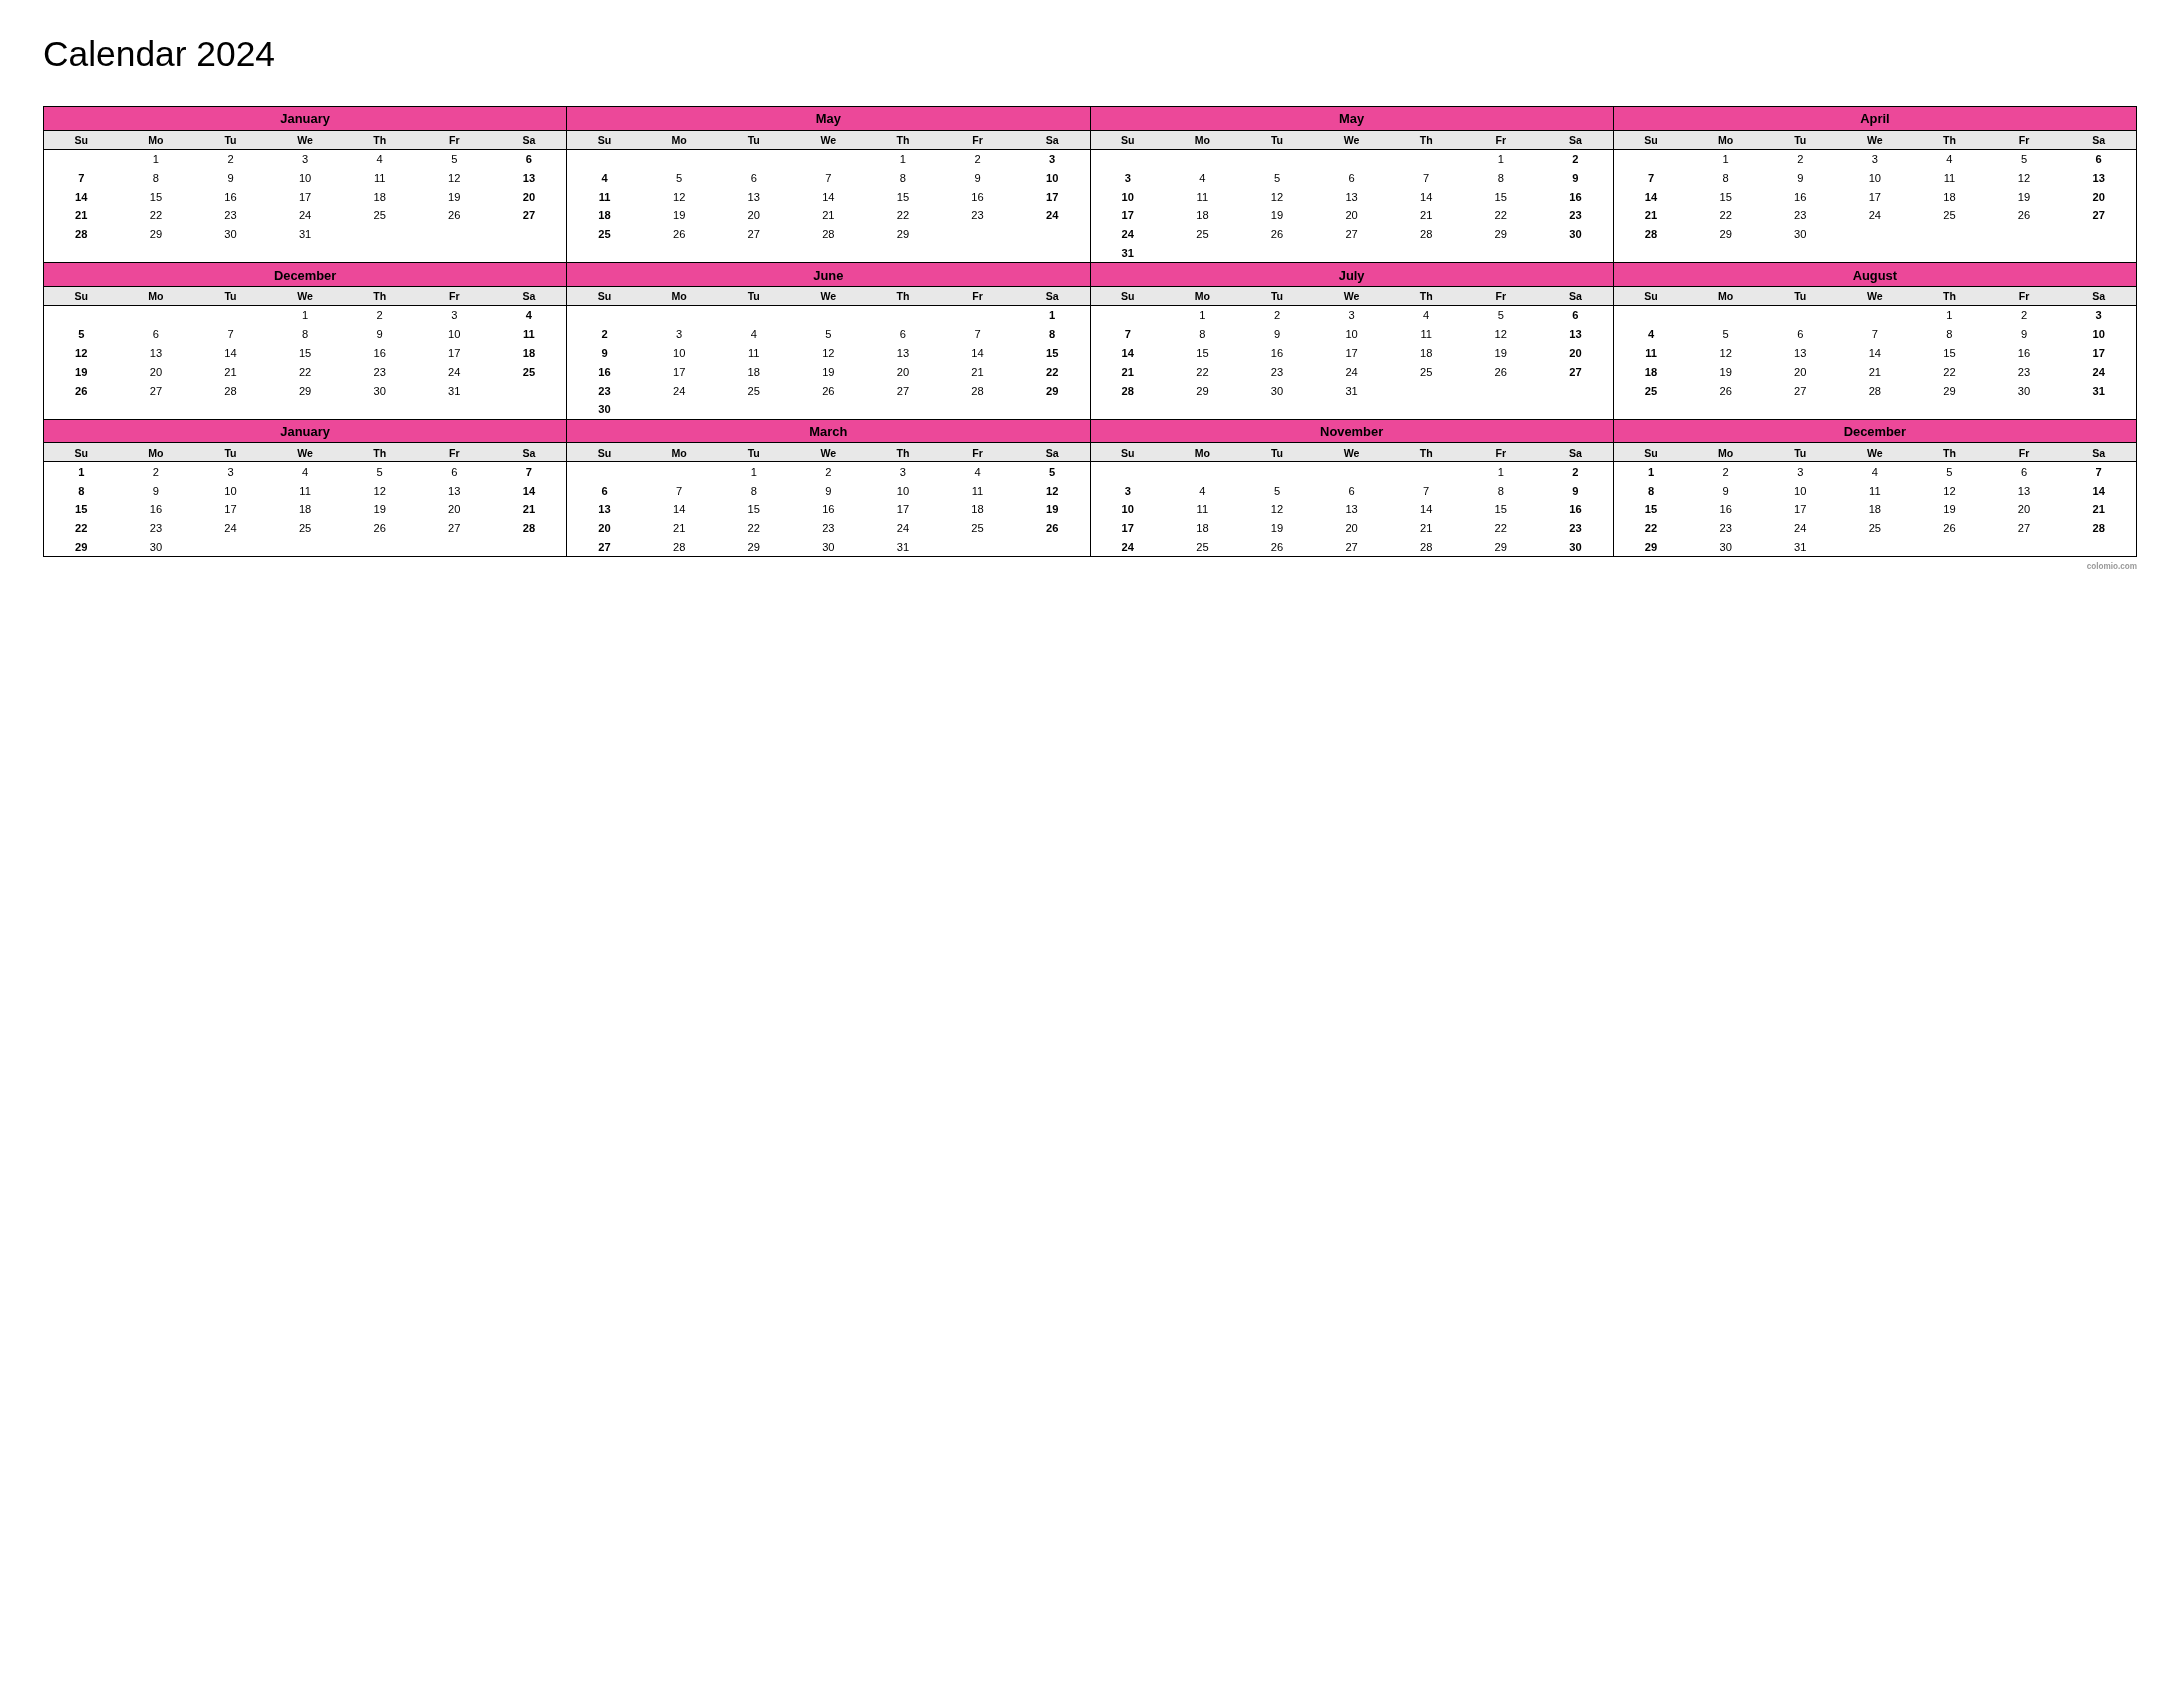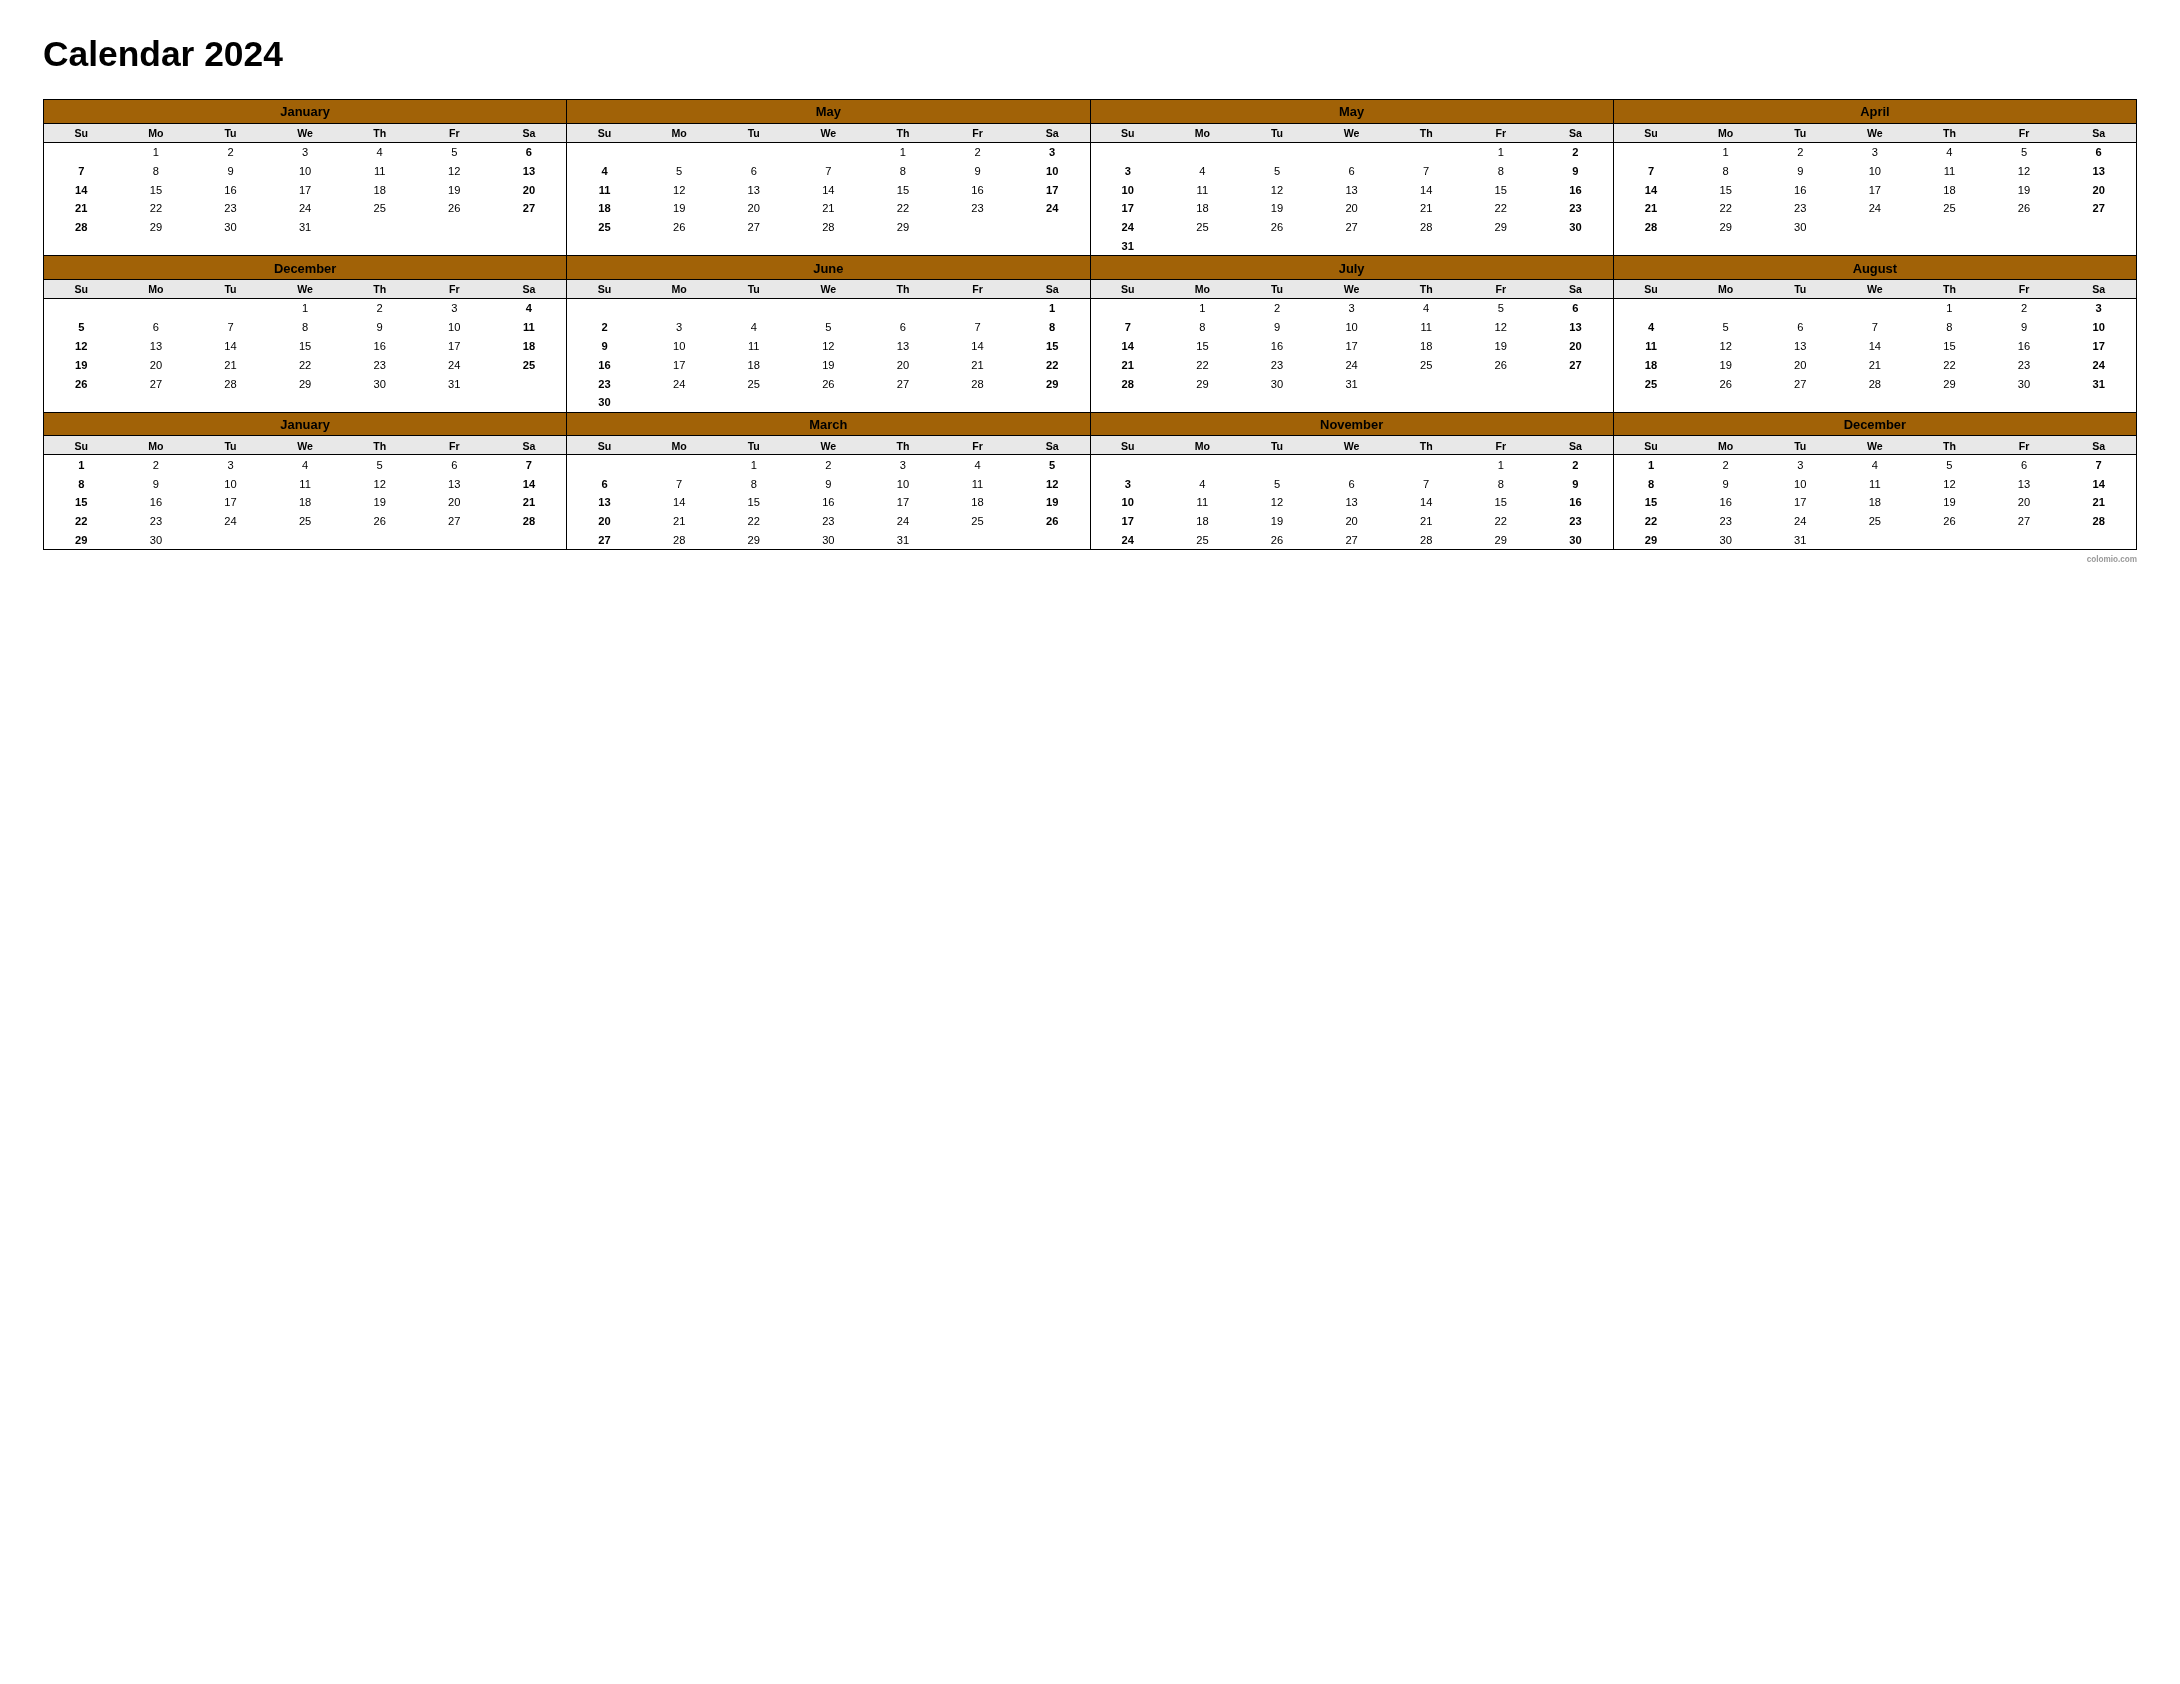--- a/index.html
+++ b/index.html
@@ -3,41 +3,41 @@
   <meta charset="utf-8">
   <style>
     * { box-sizing: border-box; margin: 0; padding: 0; }
     body {
       background: #fff;
       font-family: Arial, sans-serif;
       padding: 34px 43px;
     }
     h1 {
       font-size: 2.6em;
-      font-weight: bold;
-      margin-bottom: 25px;
+      font-weight: normal;
+      margin-bottom: 32px;
       color: #000;
     }
     .calendar-grid {
       display: grid;
       grid-template-columns: repeat(4, 1fr);
       gap: 0;
       border-left: 1.3px solid #000;
       border-top: 1.3px solid #000;
     }
     .month-block {
       border-right: 1.3px solid #000;
       border-bottom: 1.3px solid #000;
     }
     .month-title {
       text-align: center;
       font-size: 0.95em;
       font-weight: bold;
       padding: 4.3px 0 3.4px;
-      background: #a16207;
+      background: #ec4899;
       border-bottom: 0.9px solid #000;
     }
     .month-table {
       width: 100%;
       border-collapse: collapse;
       table-layout: fixed;
     }
     .month-table thead tr th {
       text-align: center;
       font-size: 0.78em;

